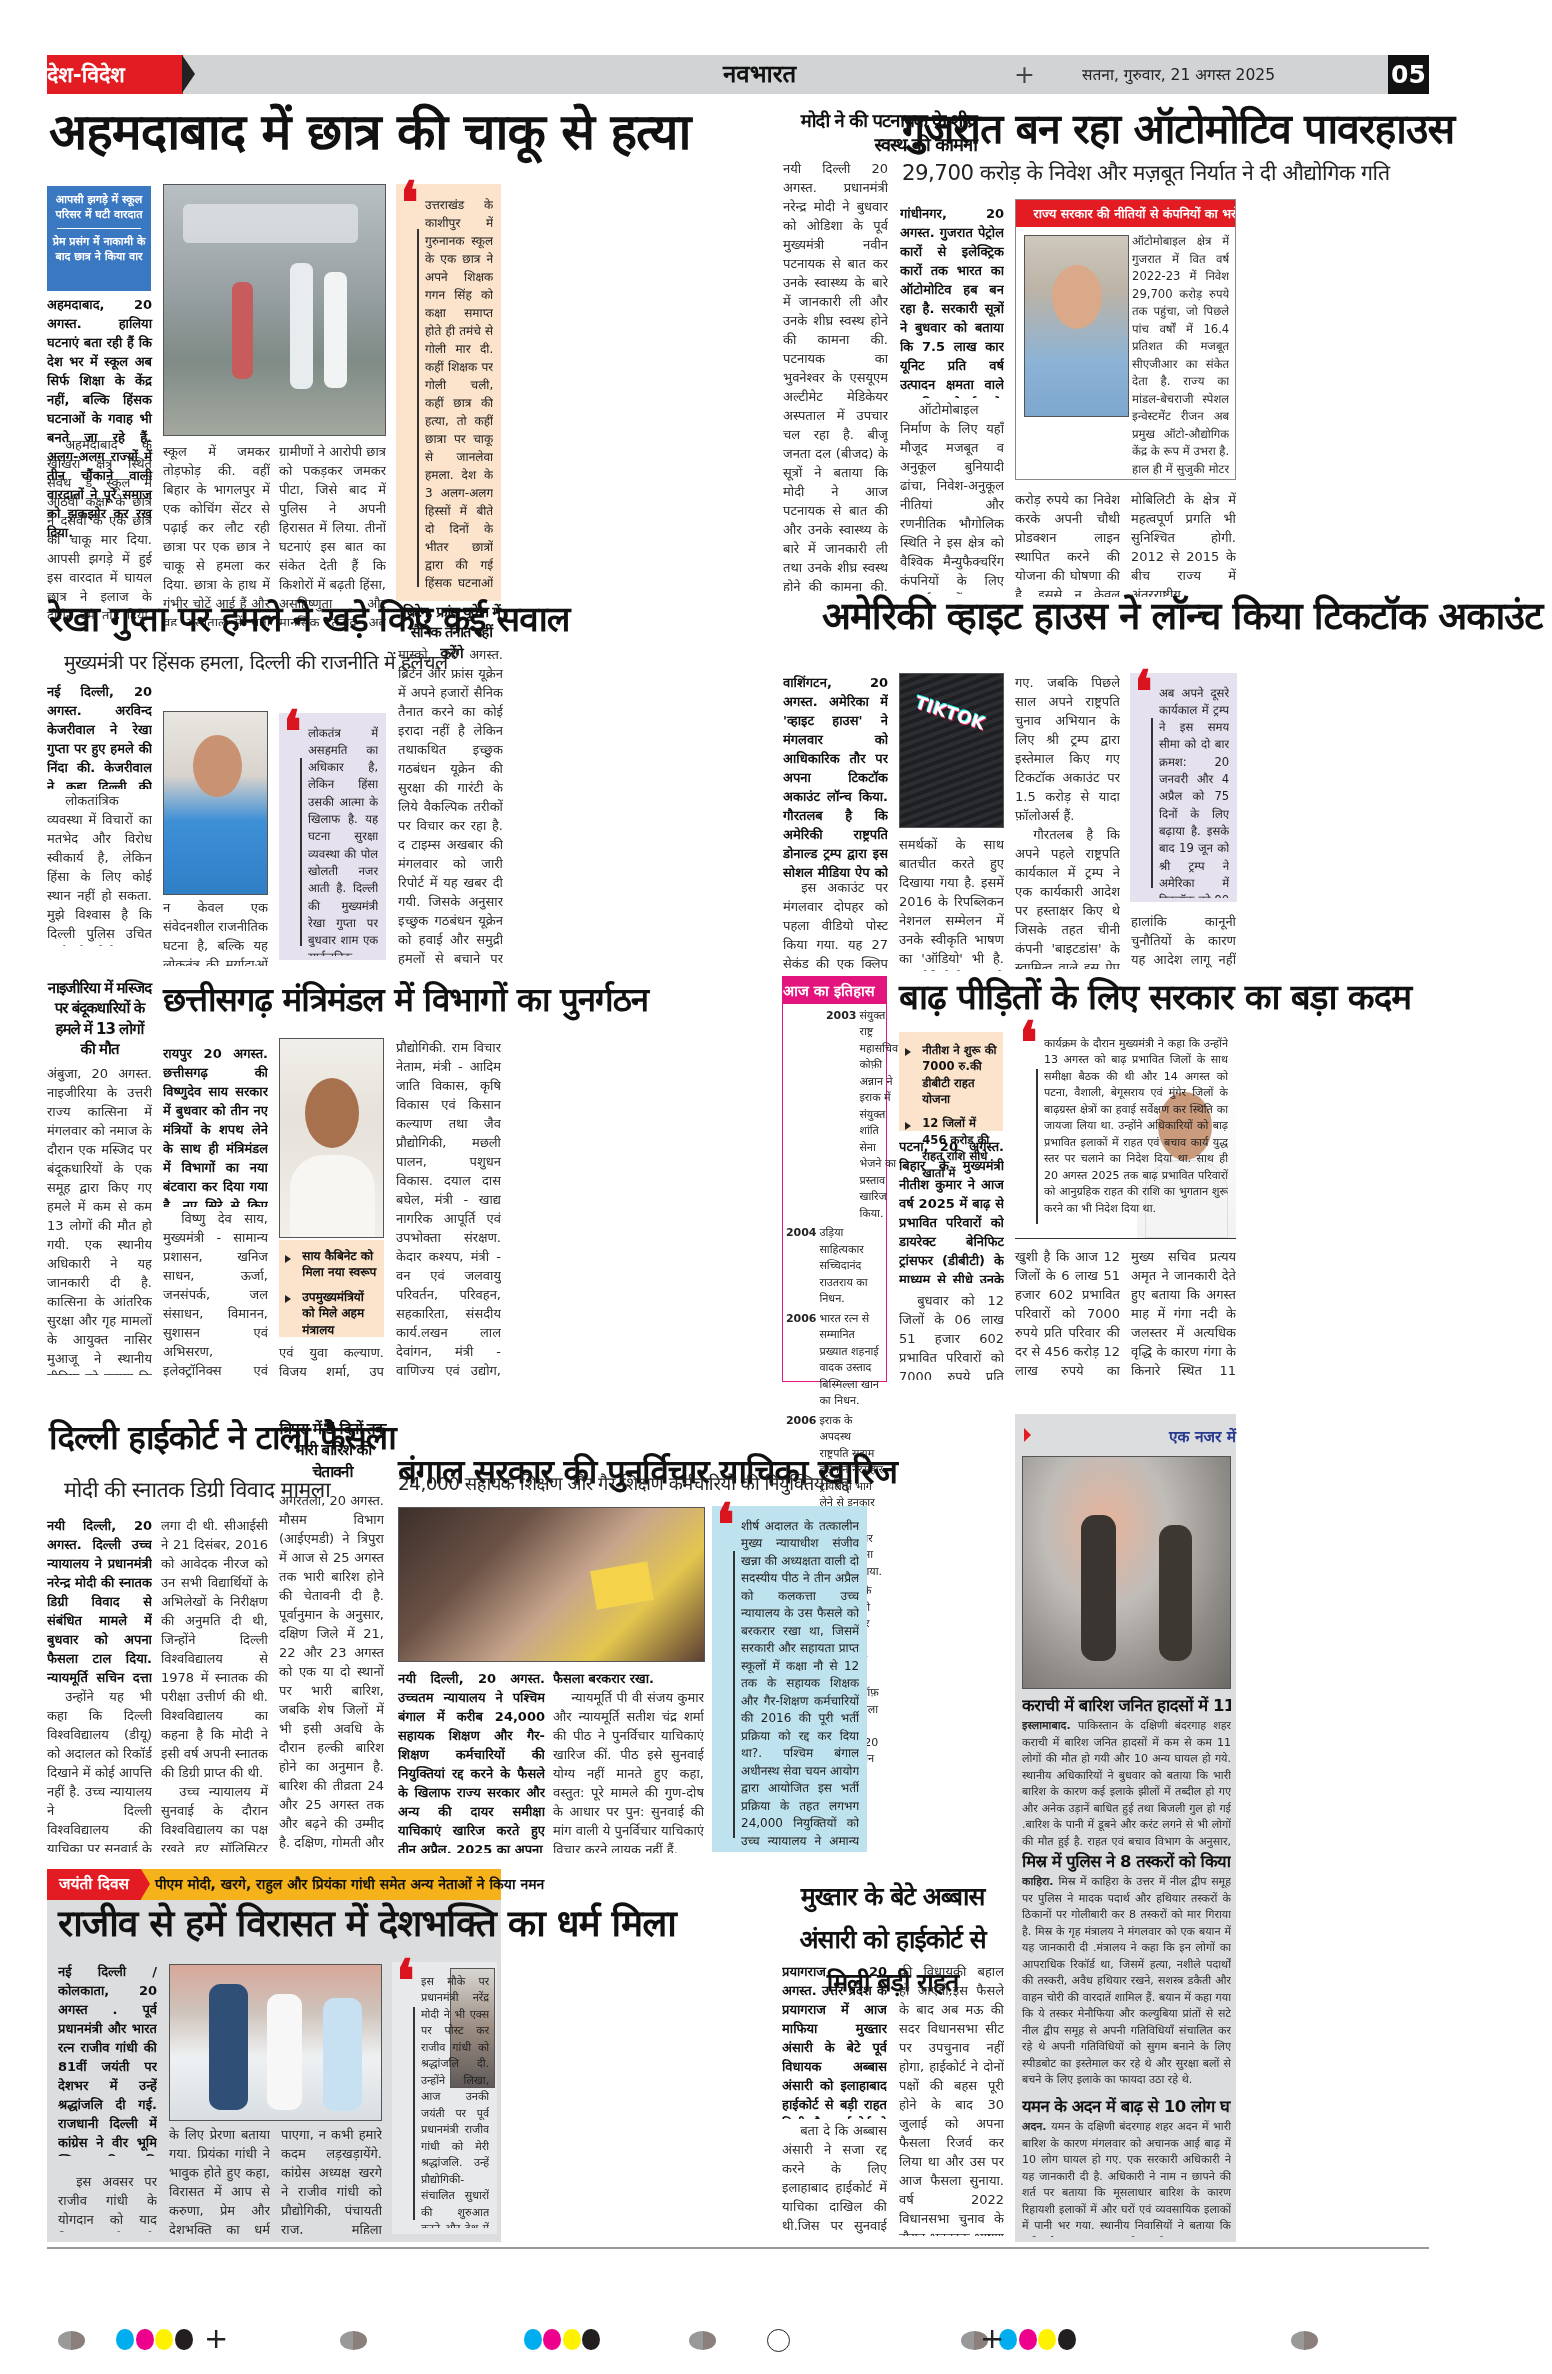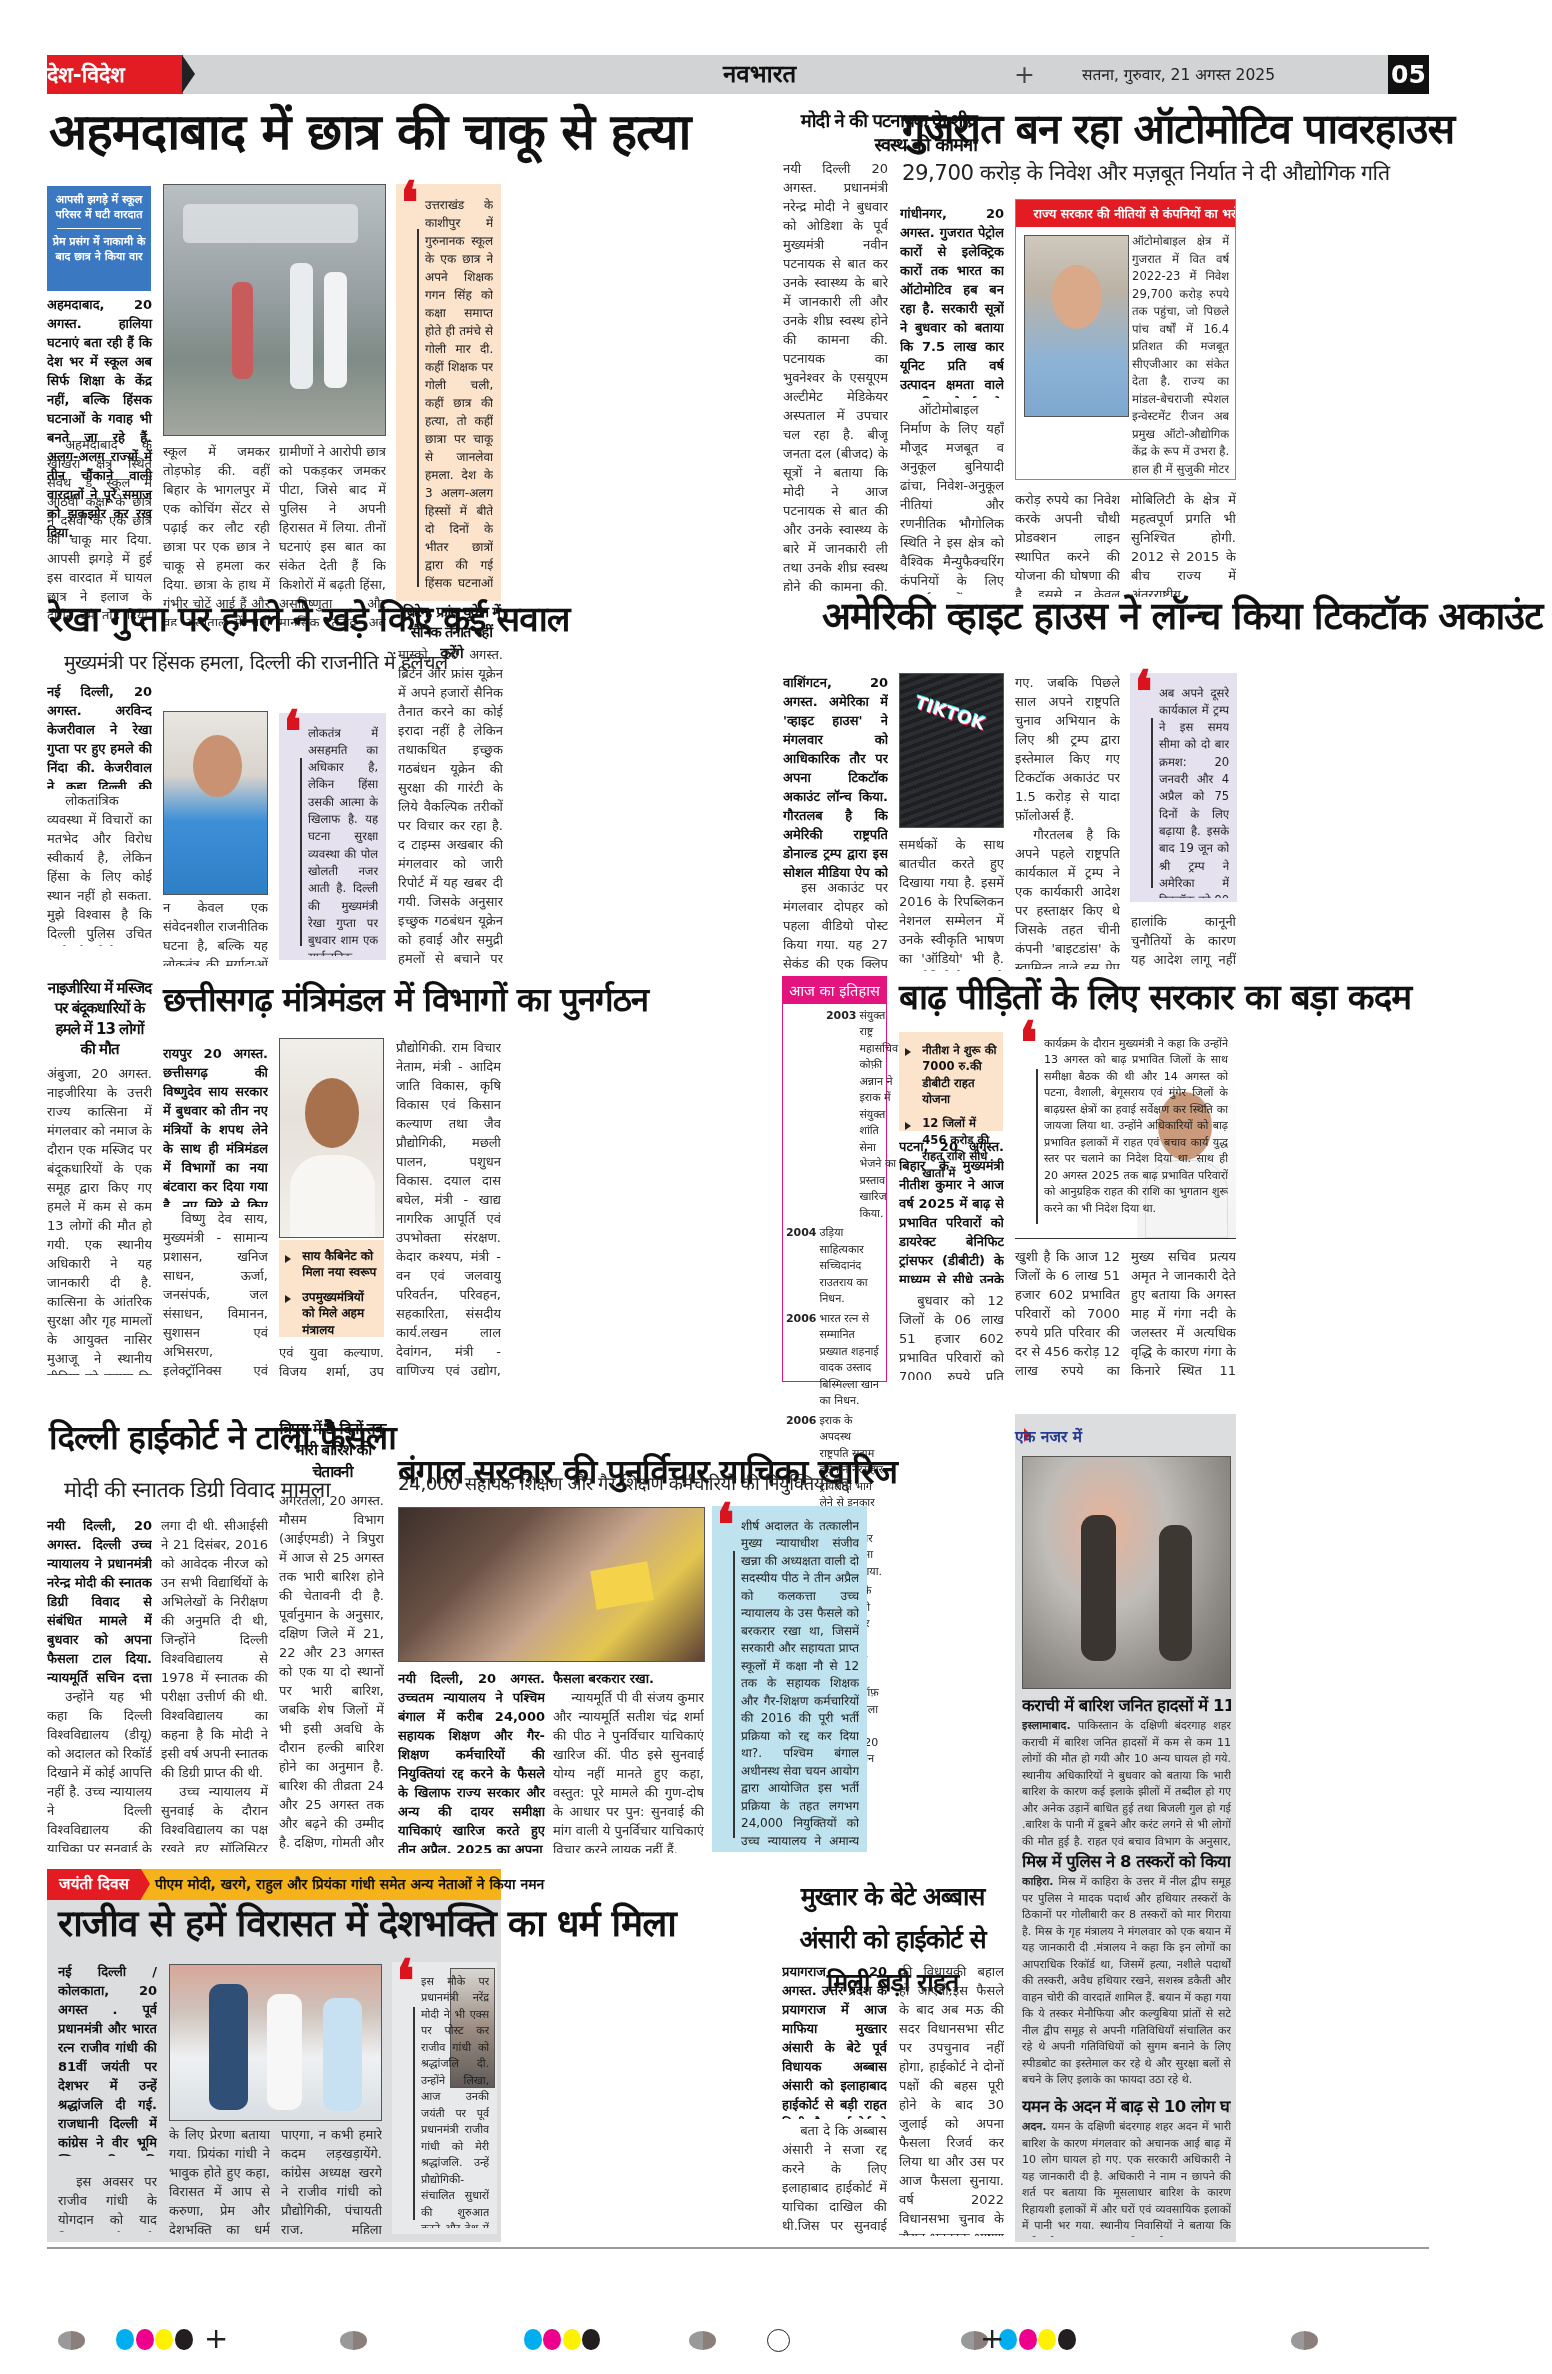--- a/index.html
+++ b/index.html
@@ -162,21 +162,21 @@
   <div class="bullet" style="font-size:12px;line-height:16.5px">उपमुख्यमंत्रियों को मिले अहम मंत्रालय</div>
 </div>
 <div class="abs txt" style="left:279px;top:1343px;width:105px;height:37px;overflow:hidden">
     <p class="noin">एवं युवा कल्याण. विजय शर्मा, उप मुख्यमंत्री - गृह, जेल, पंचायत एवं ग्रामीण विकास, विज्ञान और</p>
   </div>
 <div class="abs txt" style="left:396px;top:1038px;width:105px;height:340px;overflow:hidden">
     <p class="noin">प्रौद्योगिकी. राम विचार नेताम, मंत्री - आदिम जाति विकास, कृषि विकास एवं किसान कल्याण तथा जैव प्रौद्योगिकी, मछली पालन, पशुधन विकास. दयाल दास बघेल, मंत्री - खाद्य नागरिक आपूर्ति एवं उपभोक्ता संरक्षण. केदार कश्यप, मंत्री - वन एवं जलवायु परिवर्तन, परिवहन, सहकारिता, संसदीय कार्य.लखन लाल देवांगन, मंत्री - वाणिज्य एवं उद्योग, सार्वजनिक उपक्रम, वाणिज्यिक कर श्रम. श्याम बिहारी जायसवाल, मंत्री - लोक स्वास्थ्य एवं परिवार कल्याण, चिकित्सा शिक्षा, पिछड़ा वर्ग एवं अल्पसंख्यक विकास, 20 सूत्रीय कार्यक्रम क्रियान्वयन. ओ.पी. चौधरी, मंत्री - वित्त, वाणिज्यिक कर आवास एवं पर्यावरण, योजना, आर्थिक एवं सांख्यिकी.</p>
   </div>
 
 <div class="abs" style="left:782px;top:976px;width:105px;height:406px;border:1.9px solid #e4147e;background:#fff">
-  <div style="background:#e4147e;color:#fff;font-weight:normal;font-size:14.6px;line-height:27px;text-align:center">आज का इतिहास</div>
+  <div style="background:#e4147e;color:#fff;font-weight:bold;font-size:14.6px;line-height:27px;text-align:left">आज का इतिहास</div>
   <div id="history-list" style="padding:3.9px 2.9px;font-size:11px;line-height:16.5px;color:#222">
       <div style="display: flex; gap: 2.9px; margin-bottom: 2.9px; margin-left: 40px;">
         <span style="font-weight: bold; flex: 0 0 27px;">2003</span>
         <span>संयुक्त राष्ट्र महासचिव कोफ़ी अन्नान ने इराक में संयुक्त शांति सेना भेजने का प्रस्ताव खारिज किया.</span>
       </div>
       <div style="display: flex; gap: 2.9px; margin-bottom: 2.9px;">
         <span style="font-weight: bold; flex: 0 0 27px;">2004</span>
         <span>उड़िया साहित्यकार सच्चिदानंद राउतराय का निधन.</span>
       </div>
       <div style="display: flex; gap: 2.9px; margin-bottom: 2.9px;">
@@ -260,21 +260,21 @@
     <p>न्यायमूर्ति पी वी संजय कुमार और न्यायमूर्ति सतीश चंद्र शर्मा की पीठ ने पुनर्विचार याचिकाएं खारिज कीं. पीठ इसे सुनवाई योग्य नहीं मानते हुए कहा, वस्तुत: पूरे मामले की गुण-दोष के आधार पर पुन: सुनवाई की मांग वाली ये पुनर्विचार याचिकाएं विचार करने लायक नहीं हैं.</p>
   </div>
 <div class="quote" style="left:712px;top:1506px;width:155px;height:346px;background:#bfe3ee">
   <span class="qmark">❛</span>
   <span class="qbar"></span>
   <div class="qtext" style="font-size:12px;line-height:17.5px;height:330px;overflow:hidden">शीर्ष अदालत के तत्कालीन मुख्य न्यायाधीश संजीव खन्ना की अध्यक्षता वाली दो सदस्यीय पीठ ने तीन अप्रैल को कलकत्ता उच्च न्यायालय के उस फैसले को बरकरार रखा था, जिसमें सरकारी और सहायता प्राप्त स्कूलों में कक्षा नौ से 12 तक के सहायक शिक्षक और गैर-शिक्षण कर्मचारियों की 2016 की पूरी भर्ती प्रक्रिया को रद्द कर दिया था?. पश्चिम बंगाल अधीनस्थ सेवा चयन आयोग द्वारा आयोजित इस भर्ती प्रक्रिया के तहत लगभग 24,000 नियुक्तियों को उच्च न्यायालय ने अमान्य घोषित कर दिया था.</div>
 </div>
 
 <div class="abs" style="left:1015px;top:1414px;width:221px;height:435px;background:#dcdddf"></div>
 <div class="abs" style="left:1024px;top:1428px;border-left:7.8px solid #e31b23;border-top:7.8px solid transparent;border-bottom:7.8px solid transparent"></div>
-<div class="abs" style="left:1015px;top:1425px;width:221px;text-align:left;color:#283a8e;font-weight:bold;font-size:15.5px">एक नजर में</div>
+<div class="abs" style="left:1015px;top:1425px;width:221px;text-align:right;color:#283a8e;font-weight:bold;font-size:15.5px">एक नजर में</div>
 <div class="photo" style="left:1022px;top:1456px;width:209px;height:233px;background:radial-gradient(ellipse at 40% 30%,#e7b39a 0%,#c0bcb8 35%,#8f8c88 70%,#6d6a66 100%)">
   <div style="position:absolute;left:58px;top:58px;width:35px;height:146px;background:#3a3530;border-radius:13.6px"></div>
   <div style="position:absolute;left:136px;top:68px;width:33px;height:136px;background:#3e3833;border-radius:13.6px"></div>
 </div>
 <div id="ek-nazar-list" class="abs" style="left:1022px;top:1693px;width:209px;height:155px;overflow:hidden">
     <div style="font-weight: bold; font-size: 16.5px; line-height: 25px; text-align: center; color: rgb(17, 17, 17); white-space: nowrap; letter-spacing: -0.5px;">कराची में बारिश जनित हादसों में 11 की मौत</div>
     <div class="txt" style="font-size: 11px; line-height: 16.5px; margin-bottom: 5.8px;"><b>इस्लामाबाद. </b><span>पाकिस्तान के दक्षिणी बंदरगाह शहर कराची में बारिश जनित हादसों में कम से कम 11 लोगों की मौत हो गयी और 10 अन्य घायल हो गये. स्थानीय अधिकारियों ने बुधवार को बताया कि भारी बारिश के कारण कई इलाके झीलों में तब्दील हो गए और अनेक उड़ानें बाधित हुई तथा बिजली गुल हो गई .बारिश के पानी में डूबने और करंट लगने से भी लोगों की मौत हुई है. राहत एवं बचाव विभाग के अनुसार, दक्षिणी सिंध प्रांत की राजधानी कराची में मंगलवार सुबह से हो रही भारी बारिश के बाद बिजली का करंट लगने, डूबने और दीवार गिरने की घटनाओं में कई लोगों की मौत हो गयी. कराची के गुलिस्तान-ए-जौहर इलाके में एक घर की दीवार गिरने से एक परिवार के चार सदस्यों की मौत हो गयी. कुछ लोगों की मौत बिजली के तारों की चपेट में आने और निचले इलाकों में बाढ़ के कारण हुयी. सिंध की प्रांतीय सरकार ने बुधवार को सार्वजनिक अवकाश घोषित किया है.</span></div>
   </div>
 
 <div class="abs" style="left:47px;top:1869px;width:454px;height:373px;background:#dcdddf"></div>

